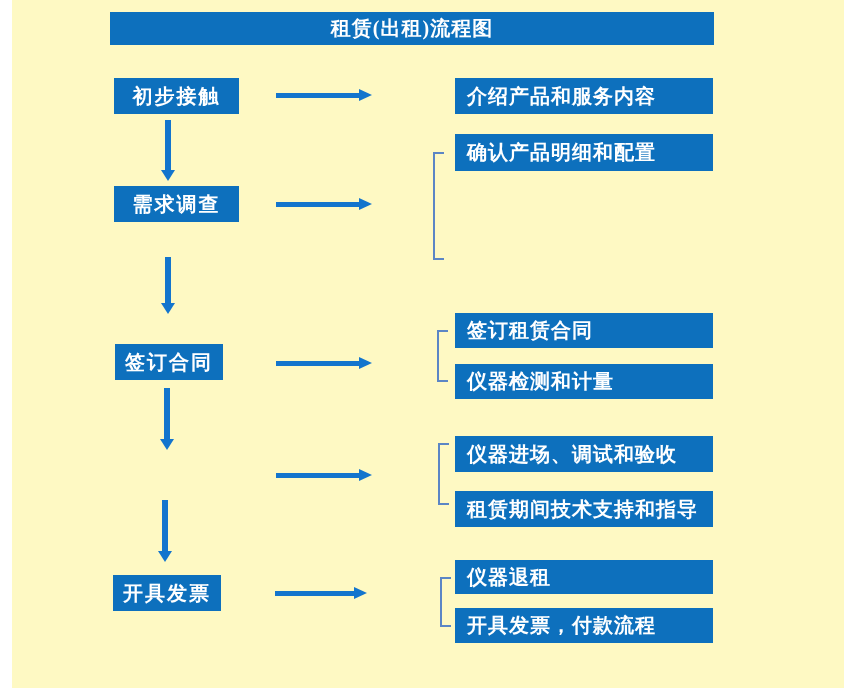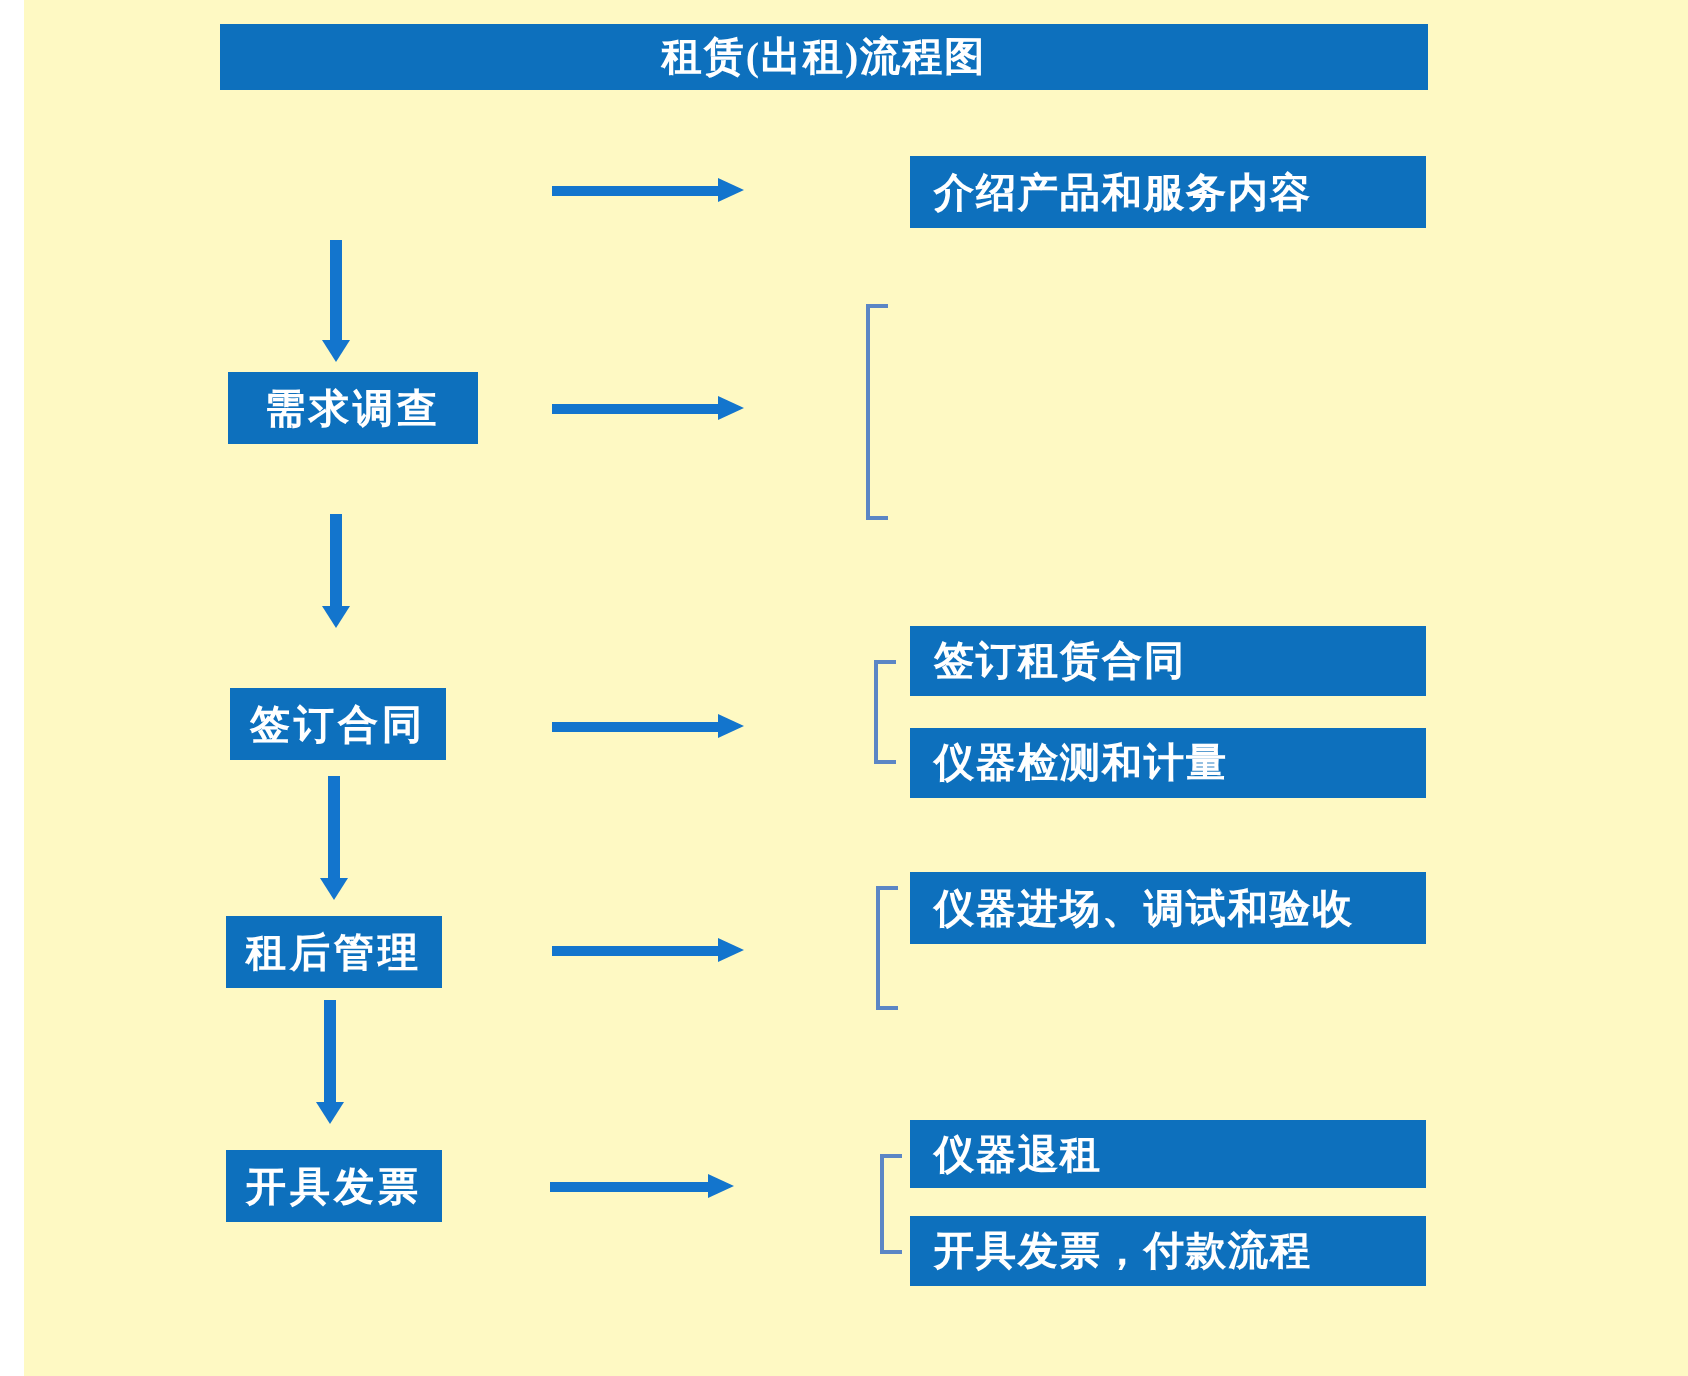--- a/index.html
+++ b/index.html
@@ -89,29 +89,31 @@
 </style>
 </head>
 <body>
 
 <div class="canvas">
 
   <div class="titlebar">
     <span>租赁(出租)流程图</span>
   </div>
 
+  <div class="lbox" style="left:102px; top:78px;  width:125px;">初步接触</div>
   <div class="lbox" style="left:102px; top:186px; width:125px;">需求调查</div>
   <div class="lbox" style="left:103px; top:344px; width:108px;">签订合同</div>
-  <div class="lbox" style="left:101px; top:458px; width:108px;">租后管理</div>
   <div class="lbox" style="left:101px; top:575px; width:108px;">开具发票</div>
 
   <div class="rbox" style="top:78px;">介绍产品和服务内容</div>
+  <div class="rbox" style="top:134px; height:37px;">确认产品明细和配置</div>
   <div class="rbox" style="top:313px; height:35px;">签订租赁合同</div>
   <div class="rbox" style="top:364px; height:35px;">仪器检测和计量</div>
   <div class="rbox" style="top:436px;">仪器进场、调试和验收</div>
+  <div class="rbox" style="top:491px;">租赁期间技术支持和指导</div>
   <div class="rbox" style="top:560px; height:34px;">仪器退租</div>
   <div class="rbox" style="top:608px; height:35px;">开具发票，付款流程</div>
 
   <div class="harrow" style="left:264px; top:88px;  width:96px;">
       <div class="shaft"></div>
       <div class="head"></div>
     </div>
   <div class="harrow" style="left:264px; top:197px; width:96px;">
       <div class="shaft"></div>
       <div class="head"></div>

